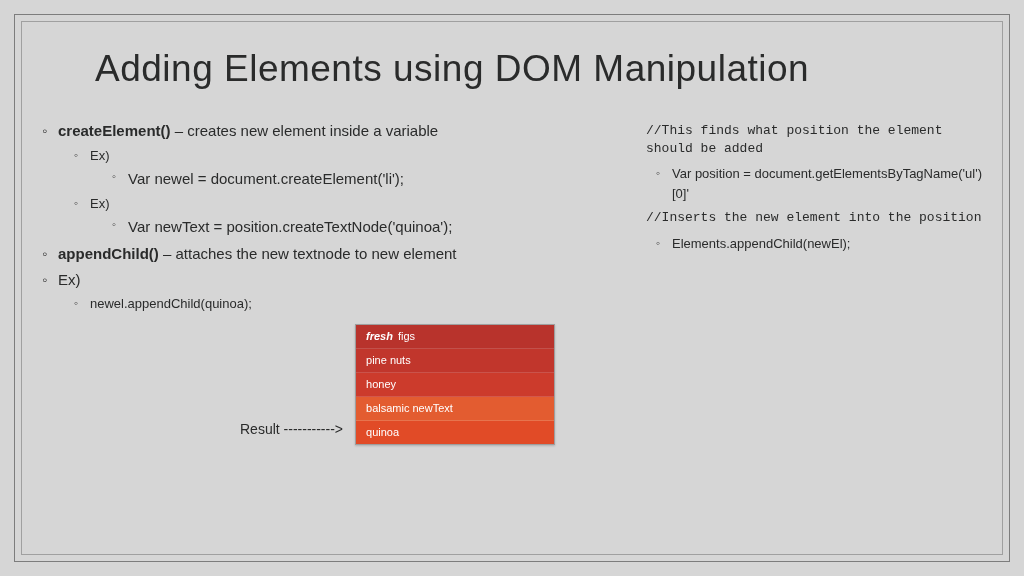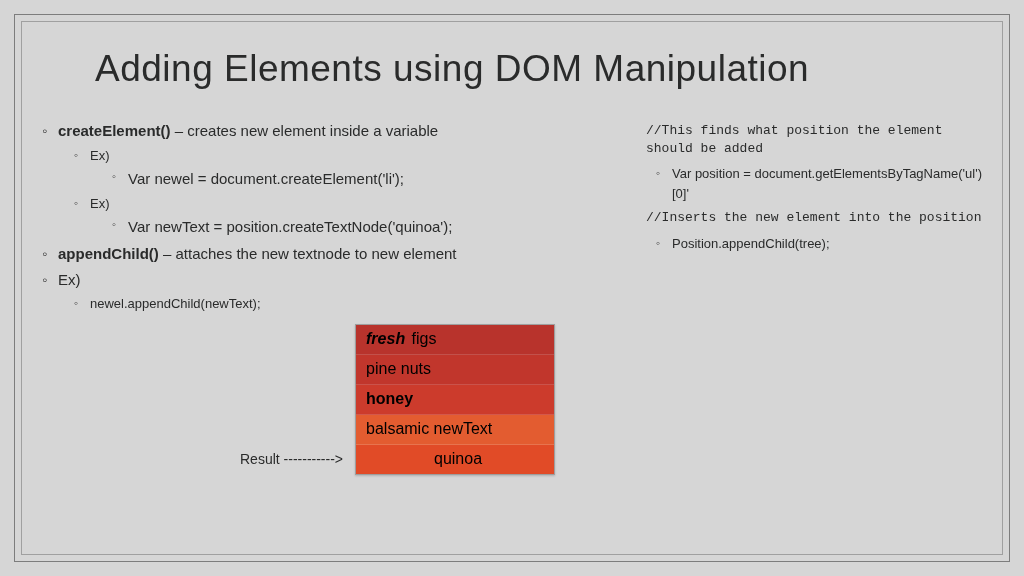--- a/index.html
+++ b/index.html
@@ -50,26 +50,26 @@
 
     .listbox {
       width: 200px;
       border: 1px solid #9e9e9e;
       margin-left: 12px;
       box-shadow: 0 1px 2px rgba(0,0,0,0.18);
     }
     .row {
       padding: 5px 4px 6px 10px;
       font-family: Arial, sans-serif;
-      color: #000000;
-      font-size: 16px;
+      color: #ffffff;
+      font-size: 11px;
       border-bottom: 1px solid rgba(255,255,255,0.15);
     }
     .row strong { font-style: italic; font-weight: bold; margin-right: 2px; }
-    .row:last-child { border-bottom: none; text-align: center; }
+    .row:last-child { border-bottom: none; }
   </style>
 </head>
 <body>
 
 <div class="outer-frame"></div>
 <div class="inner-frame"></div>
 
 <div class="content">
   <h1>Adding Elements using DOM Manipulation</h1>
 
@@ -83,39 +83,39 @@
         <li class="lvl2">Ex)</li>
         <li class="lvl3">Var newel = document.createElement('li');</li>
 
         <li class="lvl2">Ex)</li>
         <li class="lvl3">Var newText = position.createTextNode('quinoa');</li>
 
         <li class="lvl1">
           <strong>appendChild()</strong><span> – attaches the new textnode to new element</span>
         </li>
         <li class="lvl1">Ex)</li>
-        <li class="lvl2">newel.appendChild(newText);</li>
+        <li class="lvl2">newel.appendChild(quinoa);</li>
       </ul>
 
       <div class="result-row">
         <div class="result-label">Result -----------&gt;</div>
         <div class="listbox">
             <div class="row" style="background: rgb(184, 51, 44);"><strong>fresh</strong> figs</div>
             <div class="row" style="background: rgb(193, 54, 44);">pine nuts</div>
-            <div class="row" style="background: rgb(204, 59, 44); font-weight: bold;">honey</div>
+            <div class="row" style="background: rgb(204, 59, 44);">honey</div>
             <div class="row" style="background: rgb(227, 92, 48);">balsamic newText</div>
             <div class="row" style="background: rgb(225, 75, 39);">quinoa</div>
           </div>
       </div>
     </div>
 
     <div class="right">
       <p class="plain">//This finds what position the element should be added</p>
       <ul class="top">
         <li class="lvl2" style="margin-left:6px;">Var position = document.getElementsByTagName('ul')[0]'</li>
       </ul>
       <p class="plain">//Inserts the new element into the position</p>
       <ul class="top">
-        <li class="lvl2" style="margin-left:6px;">Position.appendChild(tree);</li>
+        <li class="lvl2" style="margin-left:6px;">Elements.appendChild(newEl);</li>
       </ul>
     </div>
   </div>
 </div>
 
 </body></html>

